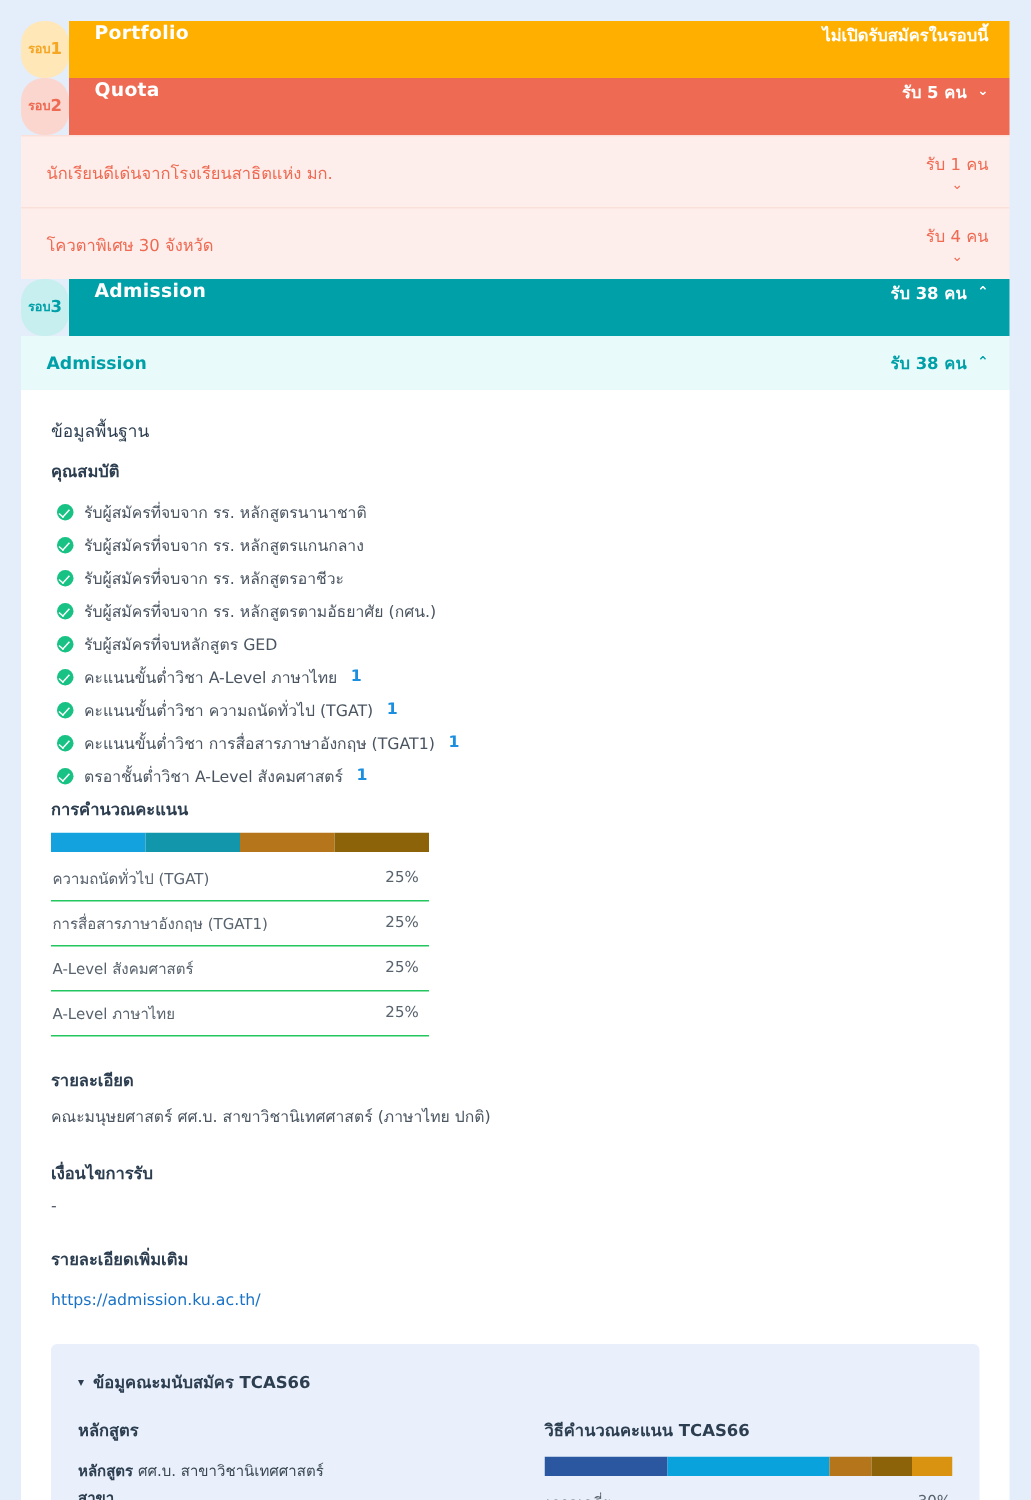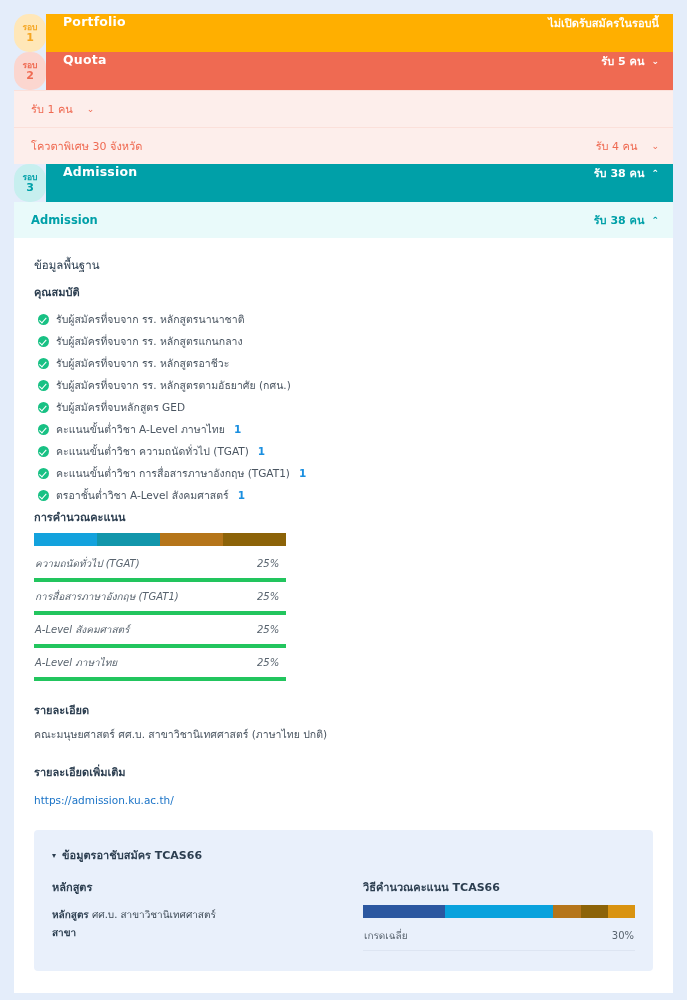--- a/index.html
+++ b/index.html
@@ -16,21 +16,21 @@
   .round-bar {
     display: flex;
     align-items: stretch;
     width: 100%;
     min-height: 38px;
   }
   .round-badge {
     width: 32px;
     flex: 0 0 32px;
     display: flex;
-    flex-direction: column;
+    flex-direction: row;
     align-items: center;
     justify-content: center;
     line-height: 1.05;
     padding: 3px 0;
     border-radius: 15px;
   }
   .round-badge .rb-word { font-size: 8.5px; font-weight: bold; }
   .round-badge .rb-num  { font-size: 11px; font-weight: bold; }
   .round-main {
     flex: 1 1 auto;
@@ -62,21 +62,21 @@
   .sub-row {
     display: flex;
     align-items: center;
     justify-content: space-between;
     background: #fdeeeb;
     color: #ef6a52;
     font-size: 11px;
     padding: 9px 14px 9px 17px;
     border-top: 1px solid #fbe0da;
   }
-  .sub-row .sr-right { display: flex; align-items: center; gap: 14px; white-space: nowrap; }
+  .sub-row .sr-right { display: flex; align-items: center; gap: 1px; white-space: nowrap; flex-direction: column; }
 
   .sub-row-teal {
     display: flex;
     align-items: center;
     justify-content: space-between;
     background: #e9fafa;
     color: #00a0a8;
     font-size: 11.5px;
     font-weight: bold;
     padding: 9px 14px 9px 17px;
@@ -139,22 +139,21 @@
     width: 100%;
     overflow: hidden;
     margin-bottom: 3px;
   }
   .wbar span { display: block; height: 100%; }
   .wtable { width: 100%; border-collapse: collapse; }
   .wtable td {
     font-size: 10px;
     color: #58636e;
     padding: 7px 1px;
-    border-bottom: 4px solid #22c55e;
-    font-style: italic;
+    border-bottom: 1px solid #22c55e;
   }
   .wtable td.pct { text-align: center; color: #58636e; white-space: nowrap; }
 
   
   .tblock { margin-top: 20px; }
   .tblock .bd { font-size: 10.5px; color: #4a5561; margin-top: 6px; }
   .tblock a, .link {
     font-size: 10.5px;
     color: #1a73c7;
     text-decoration: none;
@@ -222,20 +221,21 @@
     <div class="round-main">
       <span class="round-title">Quota</span>
       <span class="round-right">
         <span>รับ 5 คน</span>
         <span class="chev">⌄</span>
       </span>
     </div>
   </div>
 
   <div class="sub-row">
+    <span>นักเรียนดีเด่นจากโรงเรียนสาธิตแห่ง มก.</span>
     <span class="sr-right">
       <span>รับ 1 คน</span>
       <span class="chev">⌄</span>
     </span>
   </div>
   <div class="sub-row">
     <span>โควตาพิเศษ 30 จังหวัด</span>
     <span class="sr-right">
       <span>รับ 4 คน</span>
       <span class="chev">⌄</span>
@@ -345,30 +345,34 @@
           </tr>
         </tbody>
       </table>
     </div>
 
     <div class="tblock">
       <div class="sub-title">รายละเอียด</div>
       <div class="bd">คณะมนุษยศาสตร์ ศศ.บ. สาขาวิชานิเทศศาสตร์ (ภาษาไทย ปกติ)</div>
     </div>
 
+    <div class="tblock">
+      <div class="sub-title">เงื่อนไขการรับ</div>
+      <div class="bd">-</div>
+    </div>
 
     <div class="tblock">
       <div class="sub-title">รายละเอียดเพิ่มเติม</div>
       <a class="link" href="#">https://admission.ku.ac.th/</a>
     </div>
 
     <div class="tcas-card">
       <div class="tcas-head">
         <span class="caret">▾</span>
-        <span>ข้อมูตรอาชับสมัคร TCAS66</span>
+        <span>ข้อมูคณะมนับสมัคร TCAS66</span>
       </div>
 
       <div class="tcas-cols">
         <div class="tcas-left">
           <div class="tc-h">หลักสูตร</div>
 
           <div class="tc-line">
             <b>หลักสูตร</b>
             <span>ศศ.บ. สาขาวิชานิเทศศาสตร์</span>
           </div>

